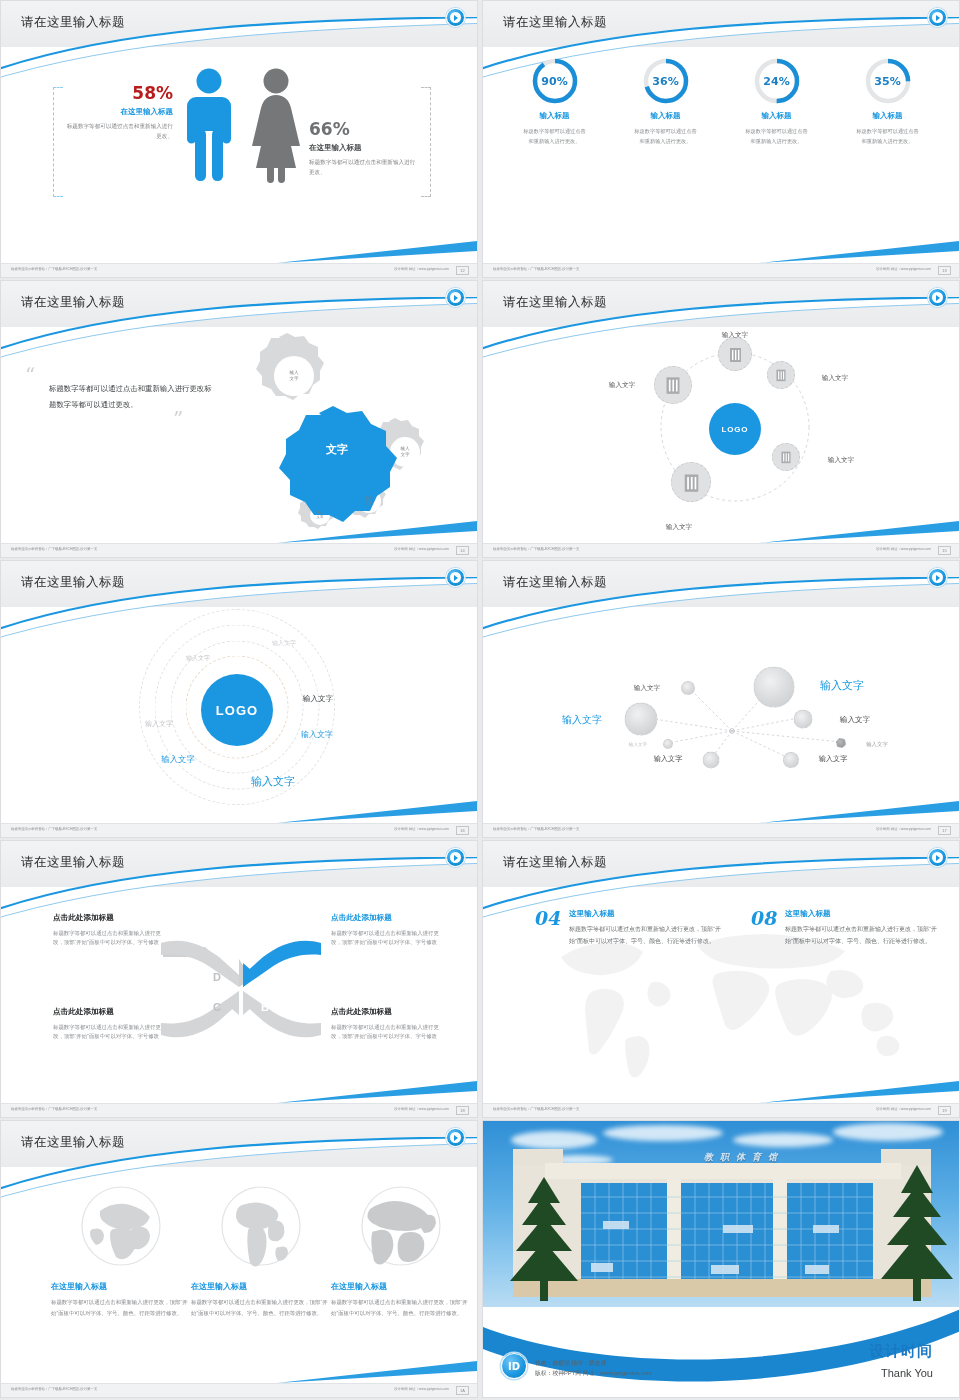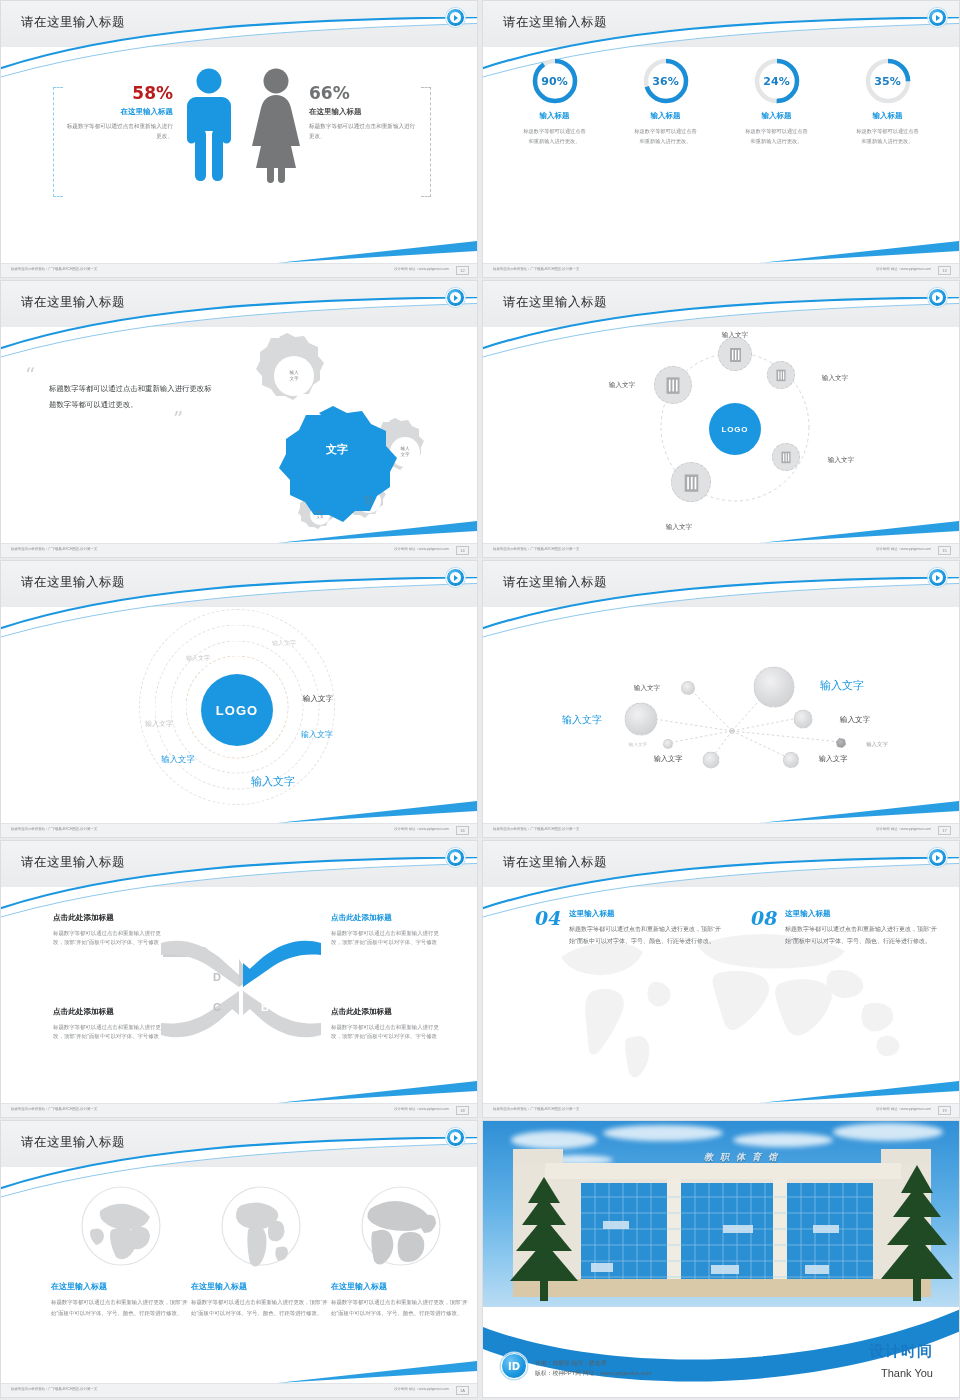--- a/index.html
+++ b/index.html
@@ -71,21 +71,21 @@
     border:0.7px solid #c4c6ca; color:#8b8d91; font-size:4px;
     display:flex; align-items:center; justify-content:center;
   }
   .body { position:absolute; left:0; top:46px; width:100%; height:218px; }
 
   
   .s1-wrap { position:absolute; left:0; top:4px; width:100%; height:200px; }
   .fig { position:absolute; }
   .pct { font-size:17px; font-weight:bold; font-family:"DejaVu Sans",sans-serif; }
   .pct.blue { color:#b91c1c; }
-  .pct.gray { color:#6f7173; }
+  .pct.gray { color:#6f7173;margin-top:36px; }
   .sub { font-size:7.5px; font-weight:bold; margin-top:4px; }
   .sub.blue { color:#1a97e0; }
   .sub.gray { color:#4b4d4f; }
   .desc { font-size:5.6px; color:#808284; line-height:1.75; margin-top:5px; }
   .brk { position:absolute; border:1px dashed #8fcdf0; border-right:none; }
   .brk.g { border-color:#bcbec1; border-right:1px dashed #bcbec1; border-left:none; }
 
   
   .donuts { position:absolute; left:16px; top:10px; width:446px; display:flex; }
   .dcol { width:111px; text-align:center; }

